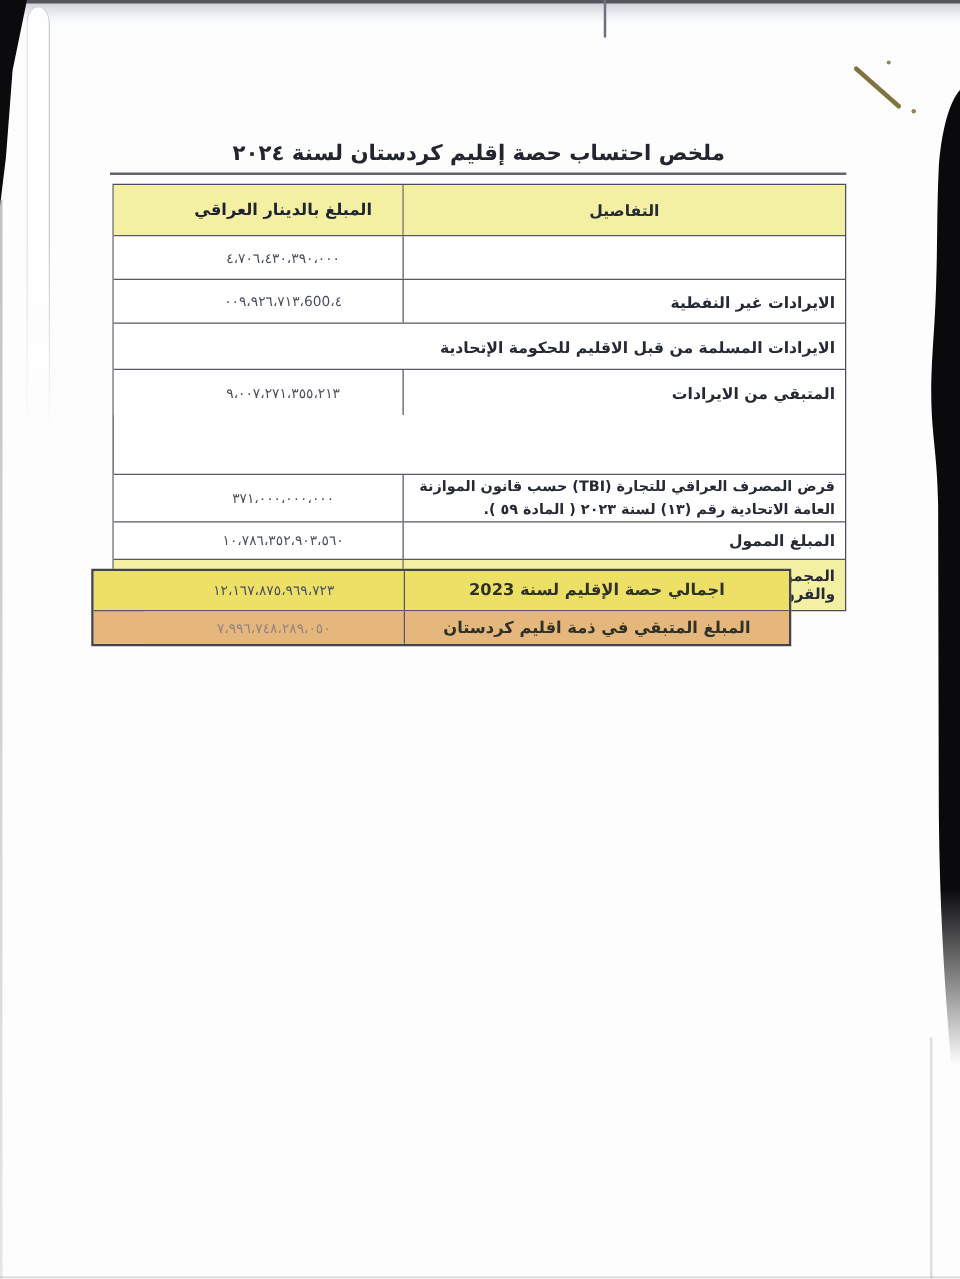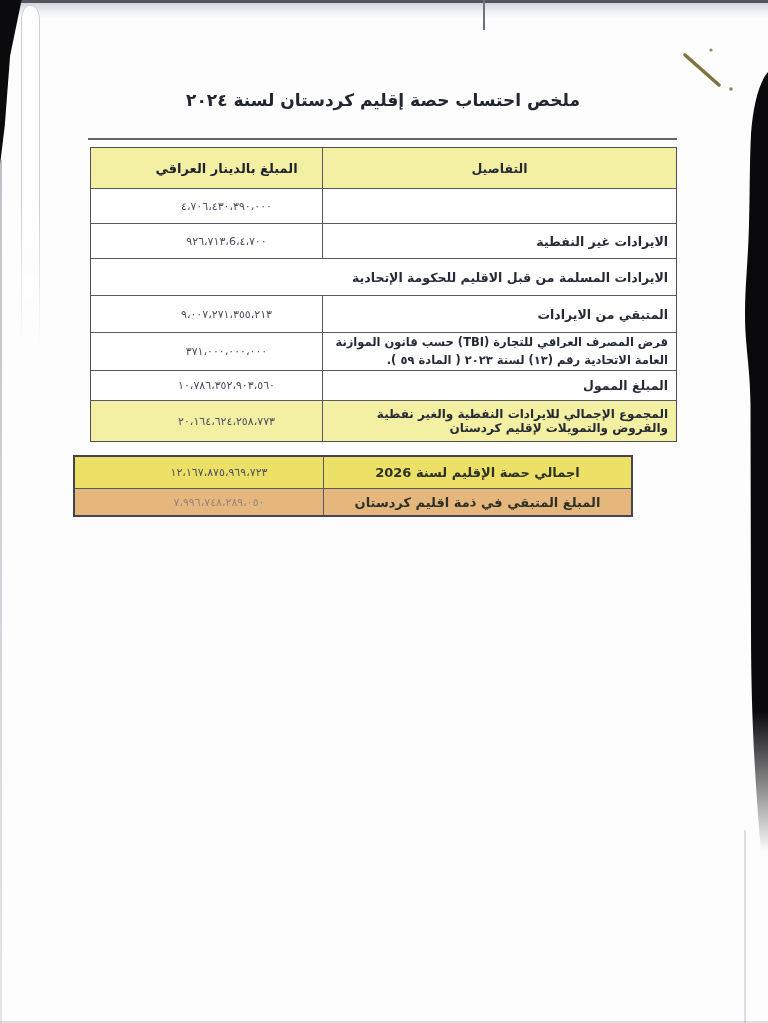--- a/index.html
+++ b/index.html
@@ -26,21 +26,21 @@
   .left-edge-line { position:absolute; left:0; top:160px; width:2px; height:863px;
     background:linear-gradient(rgba(120,122,132,.45), rgba(120,122,132,.18)); }
   .right-band { position:absolute; right:0; top:72px; width:30px; height:790px; }
   .right-faint-line { position:absolute; left:744px; top:830px; width:2px; height:193px;
     background:rgba(160,162,175,.35); }
   .bottom-edge-line { position:absolute; left:0; bottom:0; width:100%; height:2px;
     background:rgba(140,142,152,.28); }
   .pen-mark { position:absolute; left:676px; top:44px; width:64px; height:54px; }
 
   
-  .doc-title { position:absolute; left:90px; top:90px; width:586px;
+  .doc-title { position:absolute; left:90px; top:113px; width:586px;
     text-align:center; direction:rtl;
     font-weight:bold; font-size:17px; letter-spacing:.2px; color:#23262f; }
   .title-rule { position:absolute; left:88px; top:138px; width:589px; height:2px; background:#62636c; }
 
   
   .tbl { position:absolute; box-sizing:border-box; background:#fff; }
   .table1 { left:90px; top:147px; width:587px; border:1.5px solid #4d4e57; }
   .table2 { left:73px; top:455px; width:560px; border:2px solid #43444d; }
 
   .t-row { display:flex; box-sizing:border-box; border-top:1px solid #585962; background:#fff;padding-left:40px; }
@@ -51,21 +51,21 @@
   .cell-amount { justify-content:center; border-right:1px solid #585962;
     font-size:11px; color:#4b4f60; letter-spacing:.5px; direction:rtl; white-space:nowrap; }
   .table1 .cell-amount { width:192px; }
   .table2 .cell-amount { width:209px; border-right-width:1.5px; }
   .cell-details { flex:1; direction:rtl; padding:0 8px;
     font-weight:bold; font-size:12.5px; color:#262a35; }
   .cell-details.center { justify-content:center; }
   .cell-details.multiline { font-size:11.5px; line-height:1.55; padding:3px 8px; text-align:right; }
 
   .row-h40 { height:40px; } .row-h35 { height:35px; } .row-h37 { height:37px; }
-  .row-h38 { height:38px; } .row-h30 { height:30px; } .row-h41 { height:41px; }
+  .row-h38 { height:38px;margin-top:47px; } .row-h30 { height:30px; } .row-h41 { height:41px; }
   .row-h31 { height:31px; } .row-h27 { height:27px; }
 
   .hl-pale   { background:#f3efa3; }
   .hl-bright { background:#ece067; }
   .hl-orange { background:#e6b77d; }
 
   .hdr-amount { font-weight:bold; font-size:13px; color:#1f232e; letter-spacing:0; }
   .total-details { font-size:12px; }
   .faded-amount { color:rgba(96,100,134,.62); }
   .t2-label { font-size:13px; color:#2e3128; }
@@ -113,21 +113,21 @@
     <div class="t-row row-h40 hl-pale">
       <div class="cell cell-amount hdr-amount hl-pale">المبلغ بالدينار العراقي</div>
       <div class="cell cell-details center hl-pale">التفاصيل</div>
     </div>
 
     <div class="t-row row-h35">
       <div class="cell cell-amount">٤،٧٠٦،٤٣٠،٣٩٠،٠٠٠</div>
     </div>
 
     <div class="t-row row-h35">
-      <div class="cell cell-amount">٤،٧٠٠،6،٩٢٦،٧١٣</div>
+      <div class="cell cell-amount">٤،600،٠٠٩،٩٢٦،٧١٣</div>
       <div class="cell cell-details">الايرادات غير النفطية</div>
     </div>
 
     <div class="t-row row-h37">
       <div class="cell cell-details">الايرادات المسلمة من قبل الاقليم للحكومة الإتحادية</div>
     </div>
 
     <div class="t-row row-h37">
       <div class="cell cell-amount">٩،٠٠٧،٢٧١،٣٥٥،٢١٣</div>
       <div class="cell cell-details">المتبقي من الايرادات</div>
@@ -145,21 +145,21 @@
 
     <div class="t-row row-h41 hl-pale">
       <div class="cell cell-amount hl-pale">٢٠،١٦٤،٦٢٤،٢٥٨،٧٧٣</div>
       <div class="cell cell-details total-details hl-pale">المجموع الإجمالي للايرادات النفطية والغير نفطية والقروض والتمويلات لإقليم كردستان</div>
     </div>
   </div>
 
   <div class="tbl table2">
     <div class="t-row row-h31 hl-bright">
       <div class="cell cell-amount hl-bright">١٢،١٦٧،٨٧٥،٩٦٩،٧٢٣</div>
-      <div class="cell cell-details center t2-label hl-bright">اجمالي حصة الإقليم لسنة 2026</div>
+      <div class="cell cell-details center t2-label hl-bright">اجمالي حصة الإقليم لسنة 2023</div>
     </div>
     <div class="t-row row-h27 hl-orange">
       <div class="cell cell-amount faded-amount hl-orange">٧،٩٩٦،٧٤٨،٢٨٩،٠٥٠</div>
       <div class="cell cell-details center t2-label hl-orange">المبلغ المتبقي في ذمة اقليم كردستان</div>
     </div>
   </div>
 
 </div>
 
 </body></html>

